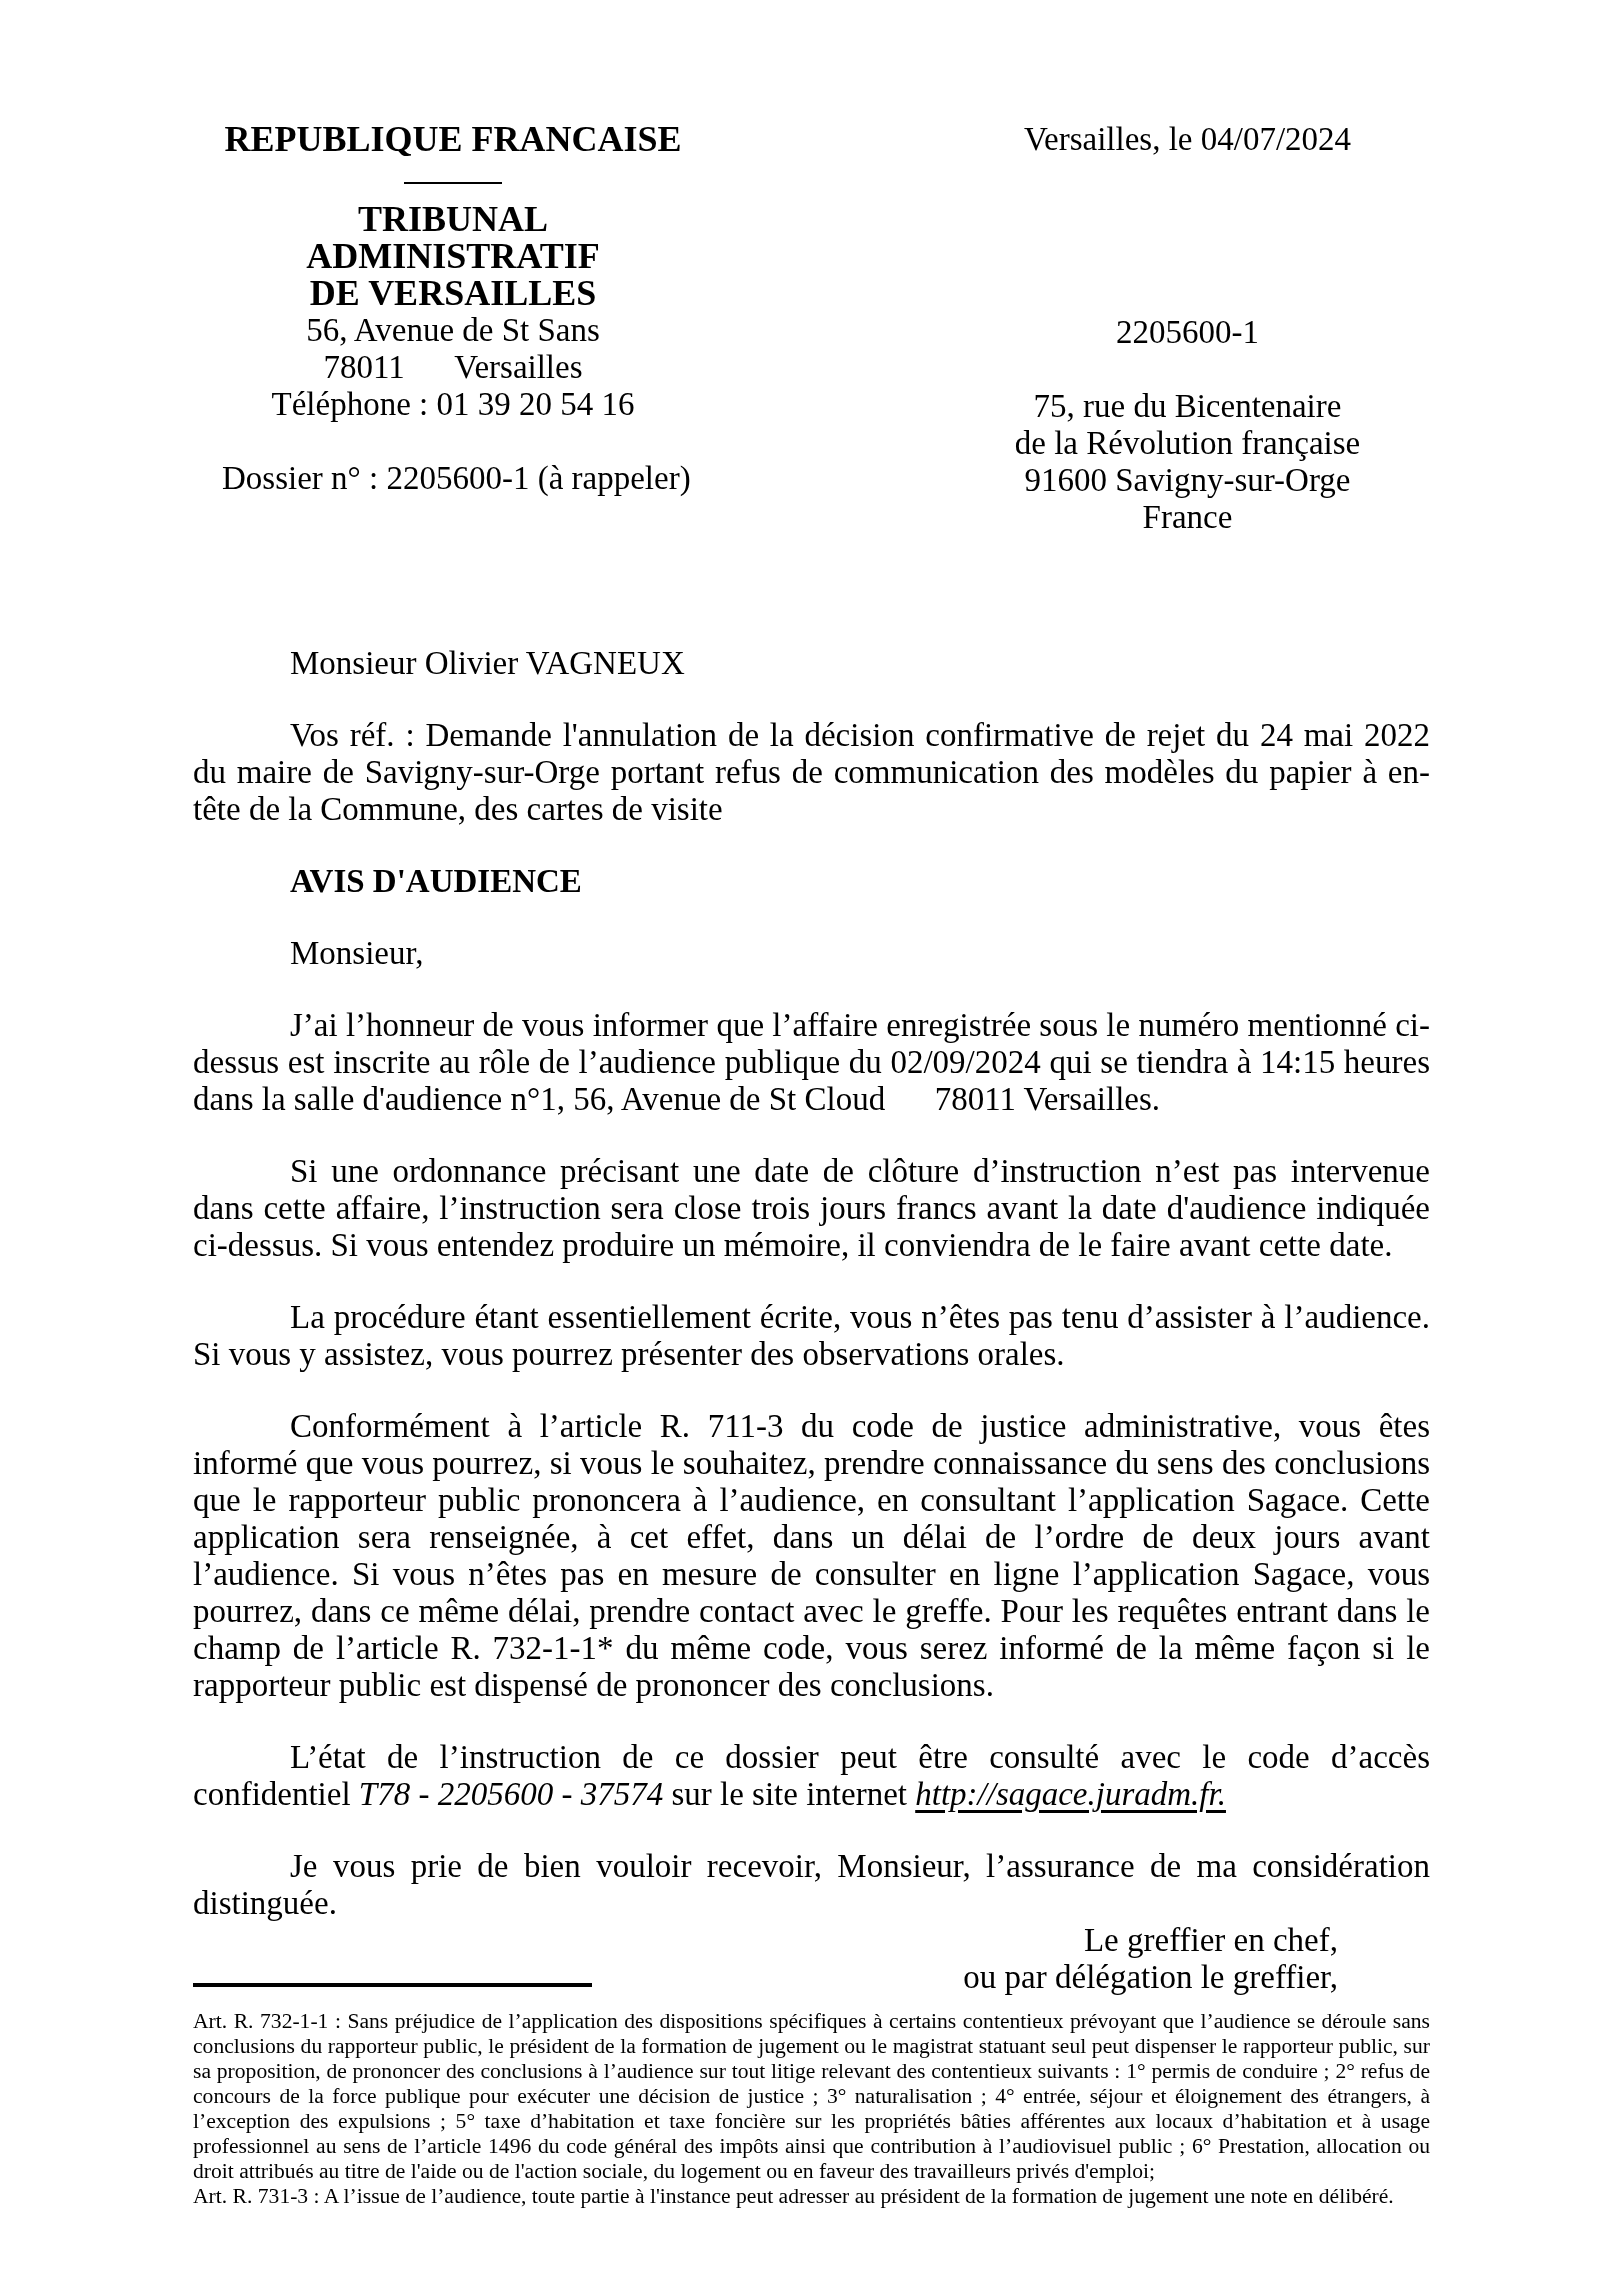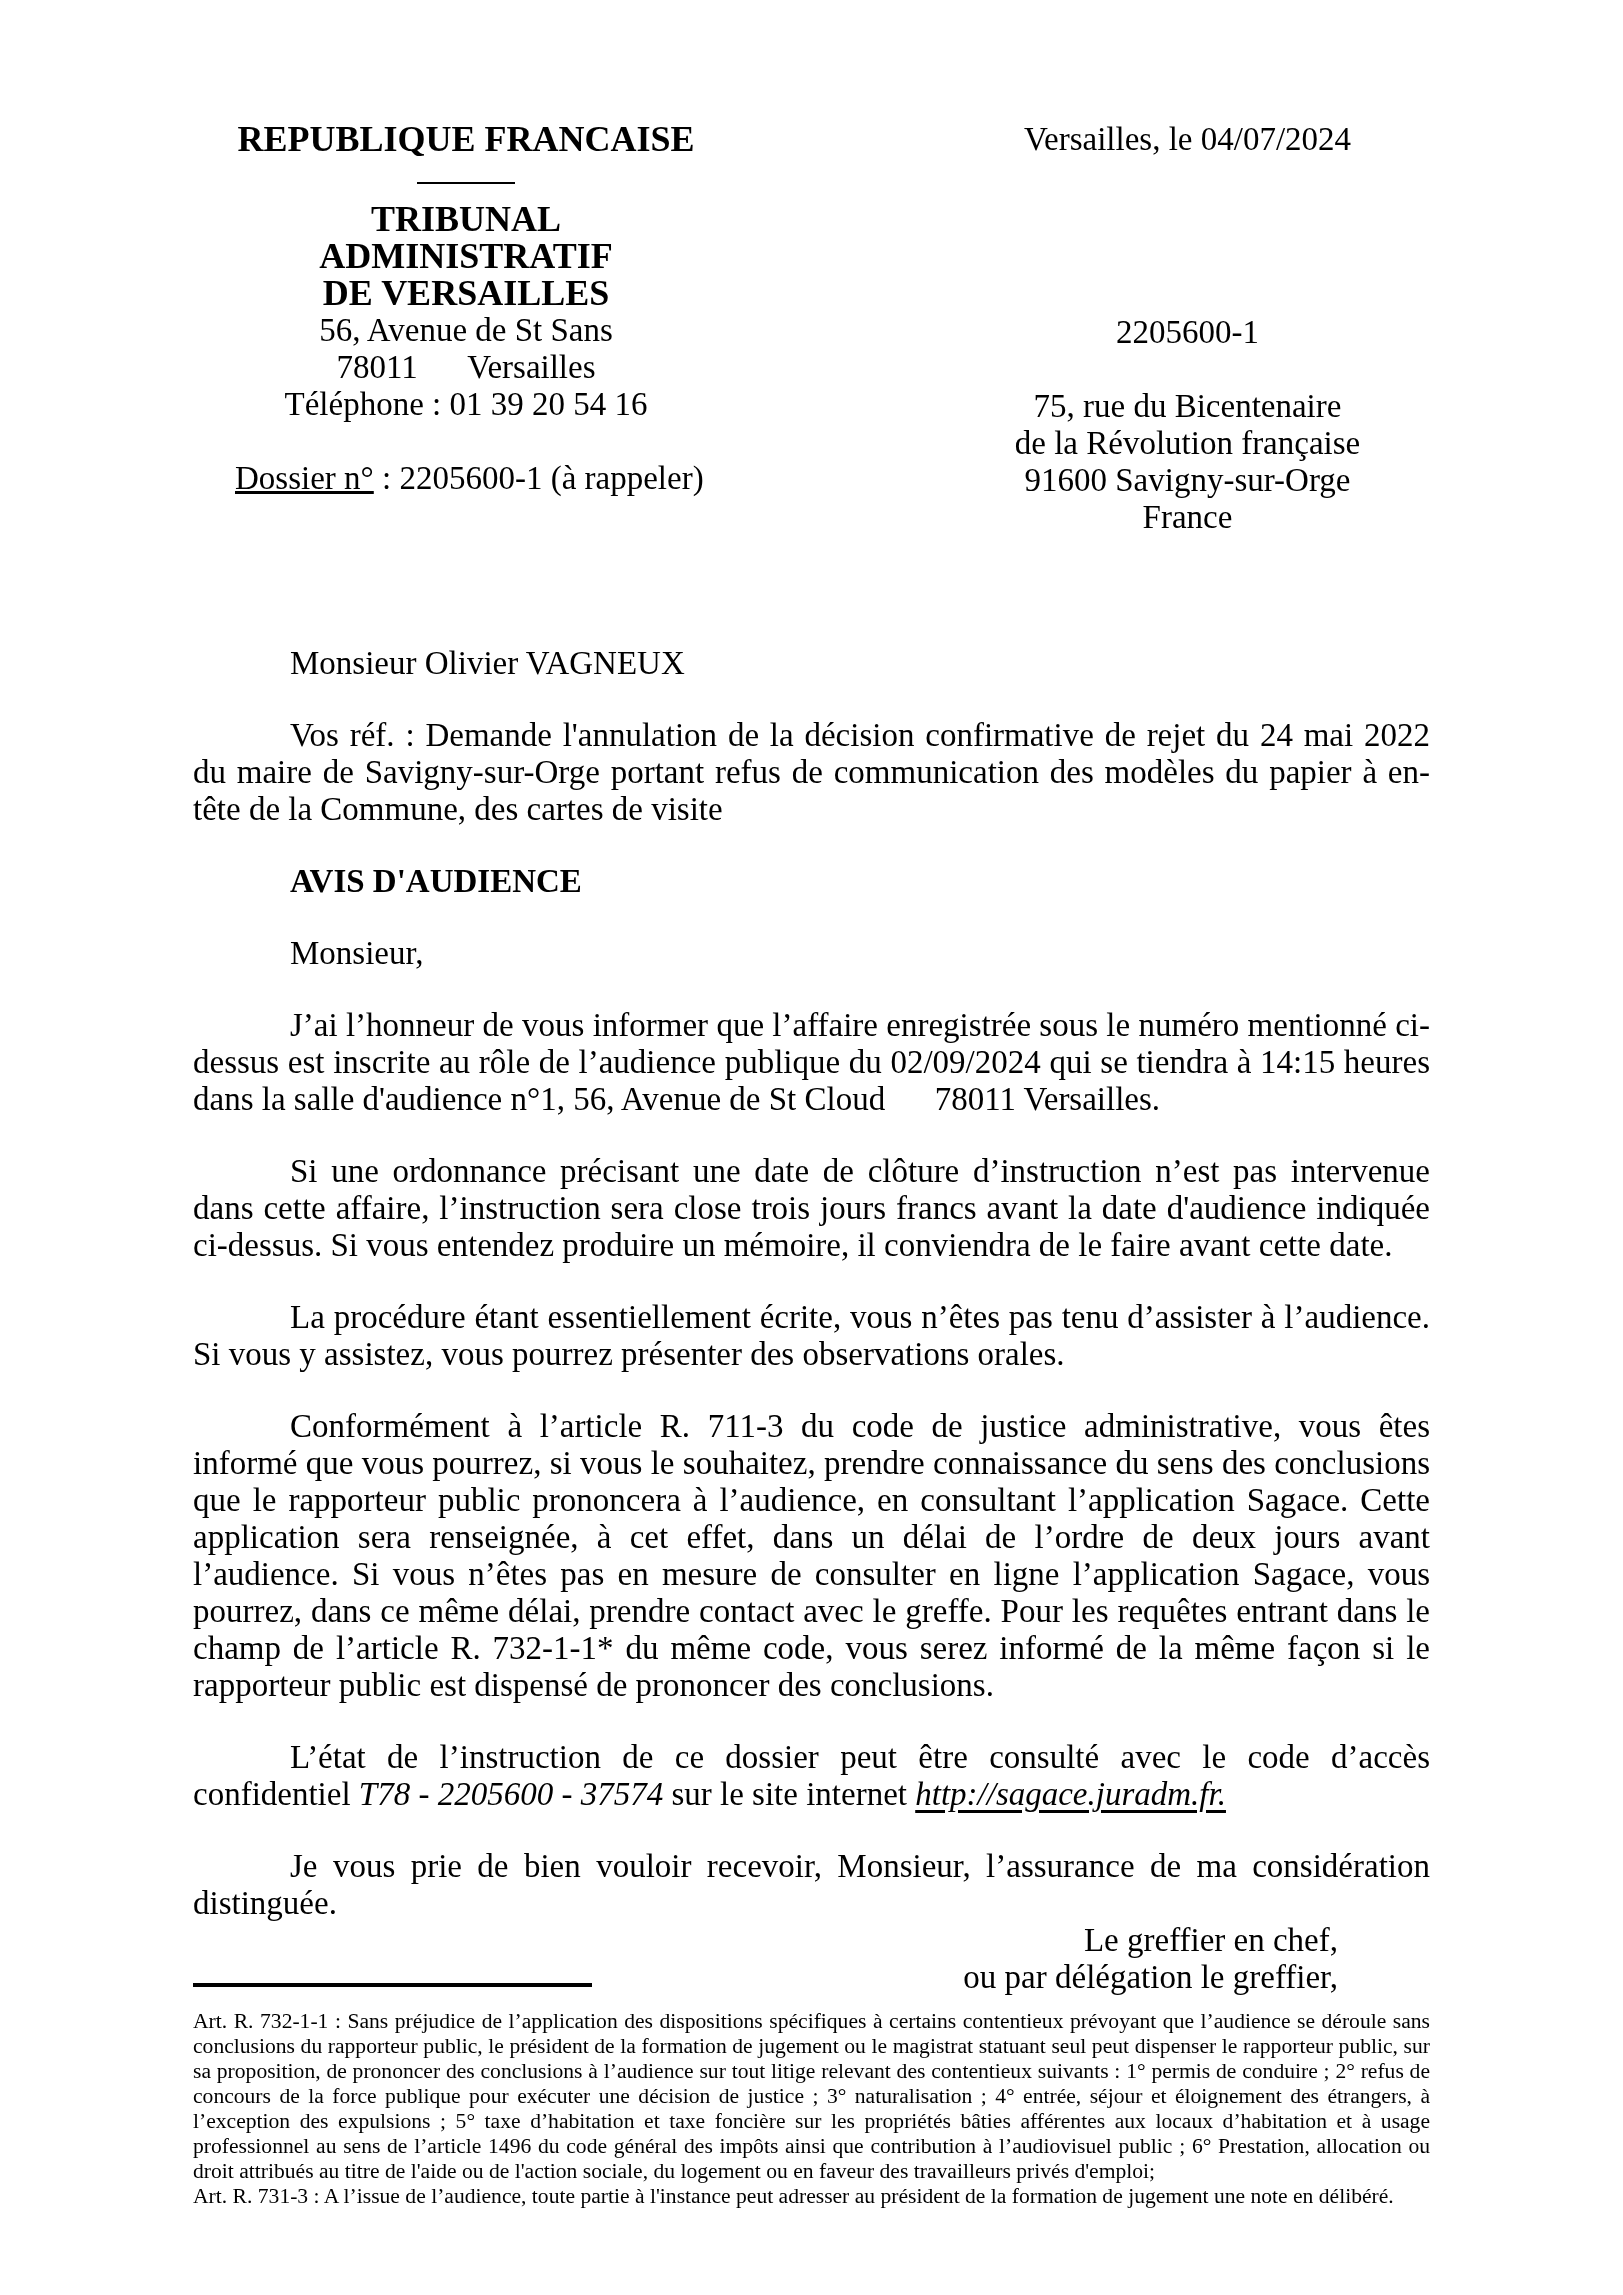--- a/index.html
+++ b/index.html
@@ -11,30 +11,30 @@
     background: #ffffff;
     color: #000000;
     font-family: "Liberation Serif", "DejaVu Serif", serif;
     overflow: hidden;
   }
   
   .hdr-left {
     position: absolute;
     left: 222px; top: 121px; width: 462px;
     text-align: center;
-    font-size: 33px; line-height: 37px; margin-left: 13px;
+    font-size: 33px; line-height: 37px;
   }
   .hdr-left .caps-bold { font-weight: bold; font-size: 36px; }
   .divider {
     width: 98px; height: 2.6px;
     background: #000;
     margin: 23.6px auto 17px auto;
   }
   .dossier-line { margin-top: 37px; text-align: left; white-space: nowrap; }
-  .u { text-decoration: underline; }
+  .u { }
   
   .hdr-right {
     position: absolute;
     left: 942px; top: 121px; width: 491px;
     text-align: center;
     font-size: 33px; line-height: 37px;
   }
   .case-number { margin-top: 156px; }
   .recipient { margin-top: 37px; }
   

